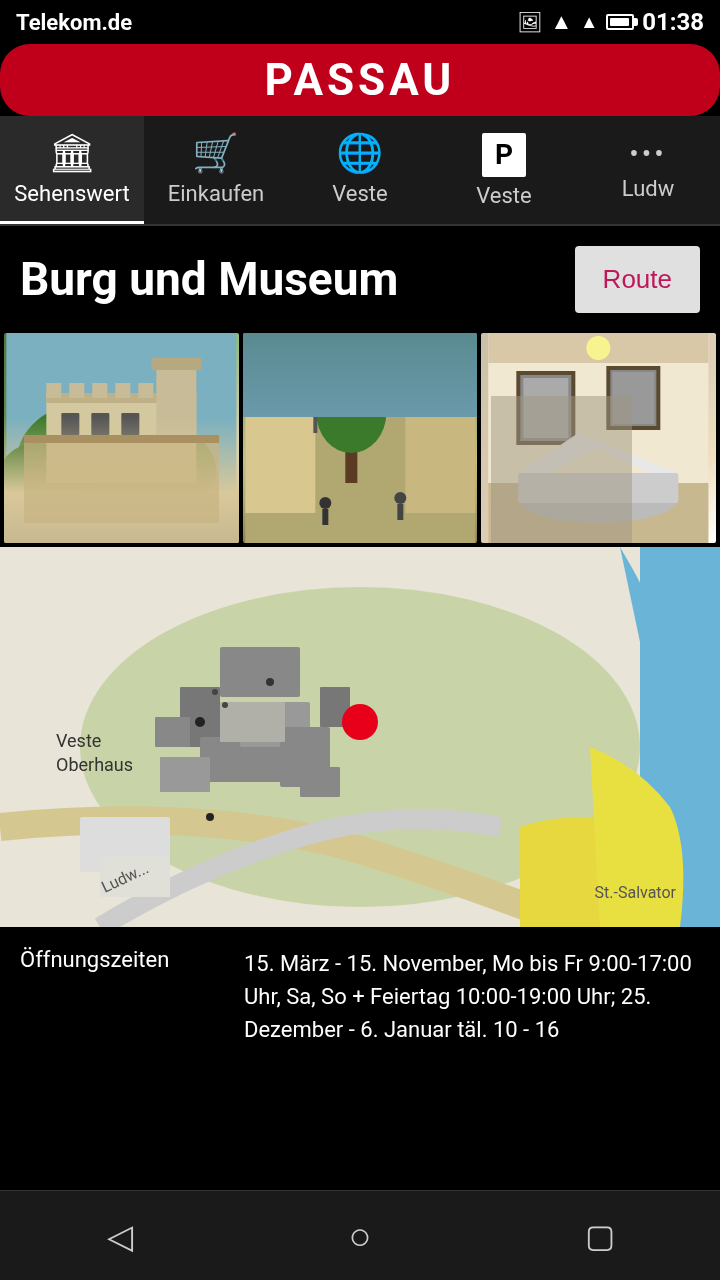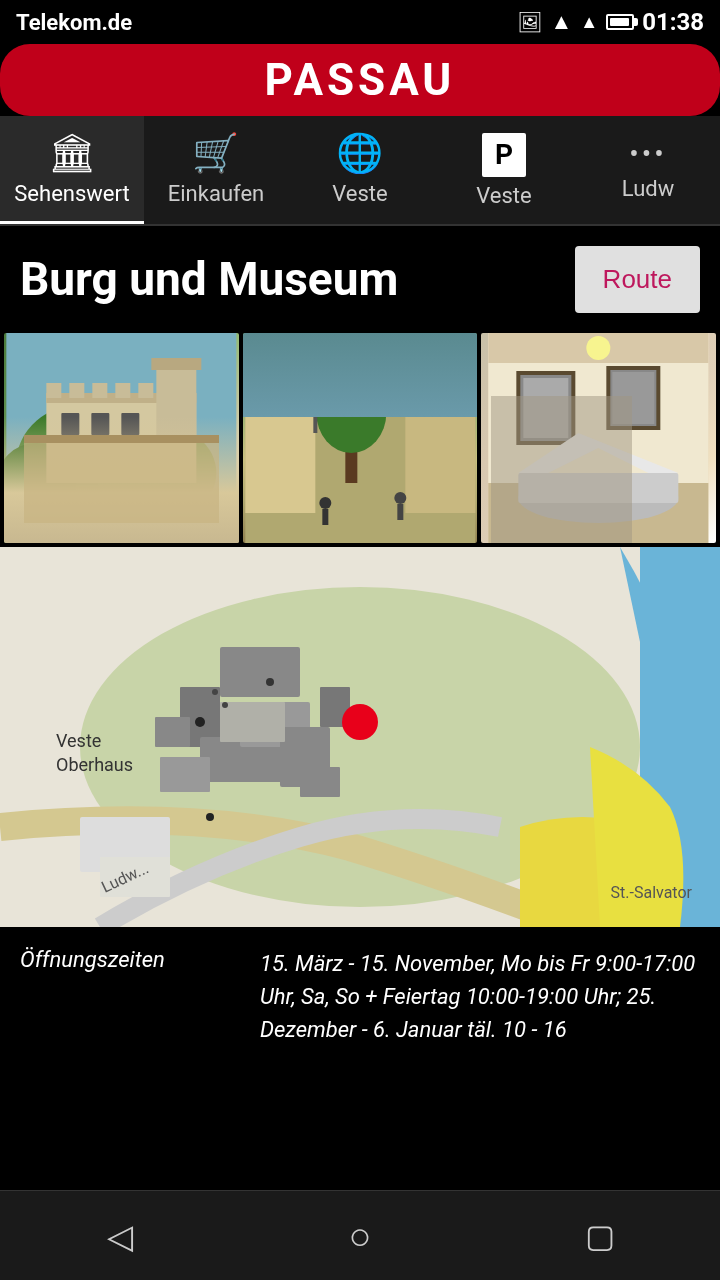--- a/index.html
+++ b/index.html
@@ -230,21 +230,21 @@
       position: absolute;
       bottom: 40px;
       left: 100px;
       font-size: 16px;
       color: #555;
       transform: rotate(-25deg);
     }
     .map-label-salvator {
       position: absolute;
       bottom: 25px;
-      right: 28px;
+      right: 44px;
       font-size: 16px;
       color: #555;
     }
 
     
     .map-marker {
       position: absolute;
       width: 36px;
       height: 36px;
       background: #e8001a;
@@ -254,23 +254,22 @@
       transform: translate(-50%, -50%);
     }
 
     
     .info-section {
       background: #000;
       padding: 20px 20px;
     }
     .info-row {
       display: flex;
-      gap: 20px;
+      gap: 4px;
       align-items: flex-start;
-      font-style: italic;
     }
     .info-label {
       font-size: 22px;
       color: #fff;
       white-space: nowrap;
       min-width: 220px;
     }
     .info-value {
       font-size: 22px;
       color: #fff;

